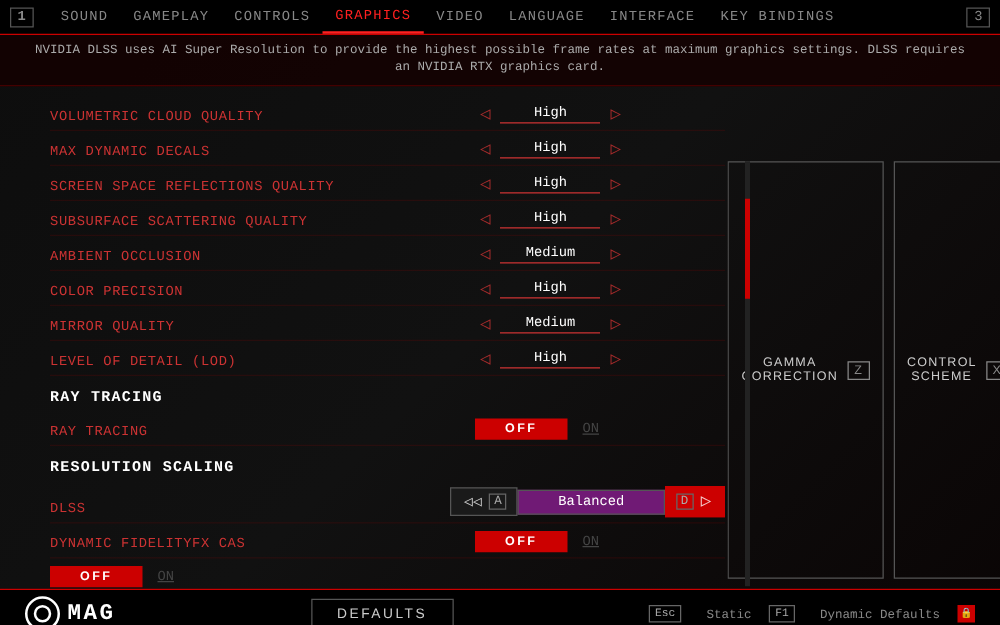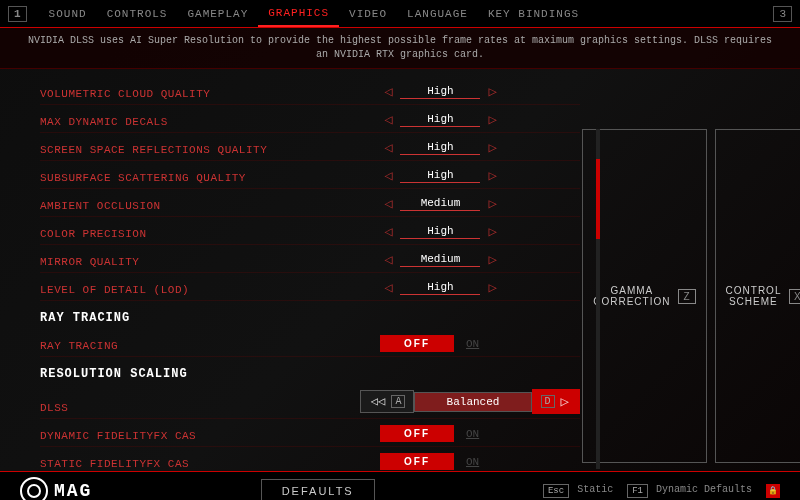--- a/index.html
+++ b/index.html
@@ -199,21 +199,21 @@
 
     .dlss-key {
       color: #aaa;
       font-size: 10px;
       border: 1px solid #666;
       padding: 0 3px;
       margin: 0 2px;
     }
 
     .dlss-value {
-      background: #7f1d1d;
+      background: #701a75;
       border: 1px solid #555;
       color: #fff;
       font-size: 11px;
       padding: 3px 16px;
       flex: 1;
       text-align: center;
     }
 
     .dlss-right {
       display: flex;
@@ -331,22 +331,22 @@
     .bottom-actions {
       display: flex;
       align-items: center;
       gap: 14px;
       font-size: 10px;
       color: #888;
     }
 
     .bottom-action {
       display: flex;
-      align-items: flex-start;
-      gap: 8px;
+      align-items: flex-end;
+      gap: 20px;
     }
 
     .key-icon {
       border: 1px solid #666;
       padding: 1px 4px;
       font-size: 9px;
       color: #aaa;
     }
 
     .lock-icon {
@@ -362,25 +362,26 @@
   </style>
 </head>
 <body>
 
 <div class="bg-overlay"></div>
 
 <div class="nav-bar">
   <span class="nav-number">1</span>
 
   <div class="nav-tab">SOUND</div>
+  <div class="nav-tab">GAMEPLAY</div>
   <div class="nav-tab">CONTROLS</div>
-  <div class="nav-tab">GAMEPLAY</div>
   <div class="nav-tab active">GRAPHICS</div>
   <div class="nav-tab">VIDEO</div>
   <div class="nav-tab">LANGUAGE</div>
+  <div class="nav-tab">INTERFACE</div>
   <div class="nav-tab">KEY BINDINGS</div>
 
   <span class="nav-number-right">3</span>
 </div>
 
 <div class="info-banner">
   <span>NVIDIA DLSS uses AI Super Resolution to provide the highest possible frame rates at maximum graphics settings. DLSS requires an NVIDIA RTX graphics card.</span>
 </div>
 
 <div class="main-content">
@@ -488,21 +489,20 @@
 
     <div class="setting-row">
       <span class="setting-name">Dynamic FidelityFX CAS</span>
       <div class="setting-control">
         <button class="toggle-off">OFF</button>
         <span class="toggle-disabled">ON</span>
       </div>
     </div>
 
     <div class="setting-row">
-      <span class="setting-name">Static FidelityFX CAS</span>
       <div class="setting-control">
         <button class="toggle-off">OFF</button>
         <span class="toggle-disabled">ON</span>
       </div>
     </div>
 
   </div>
 
   <div class="scroll-track">
     <div class="scroll-thumb"></div>

